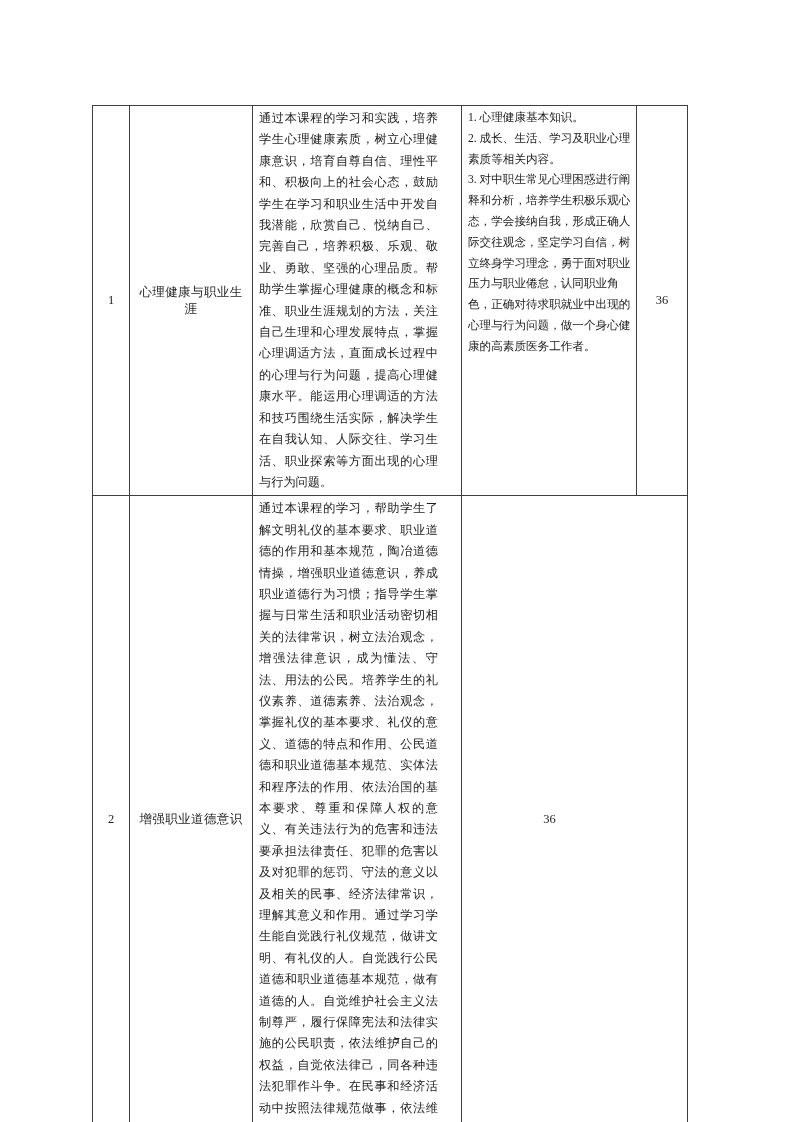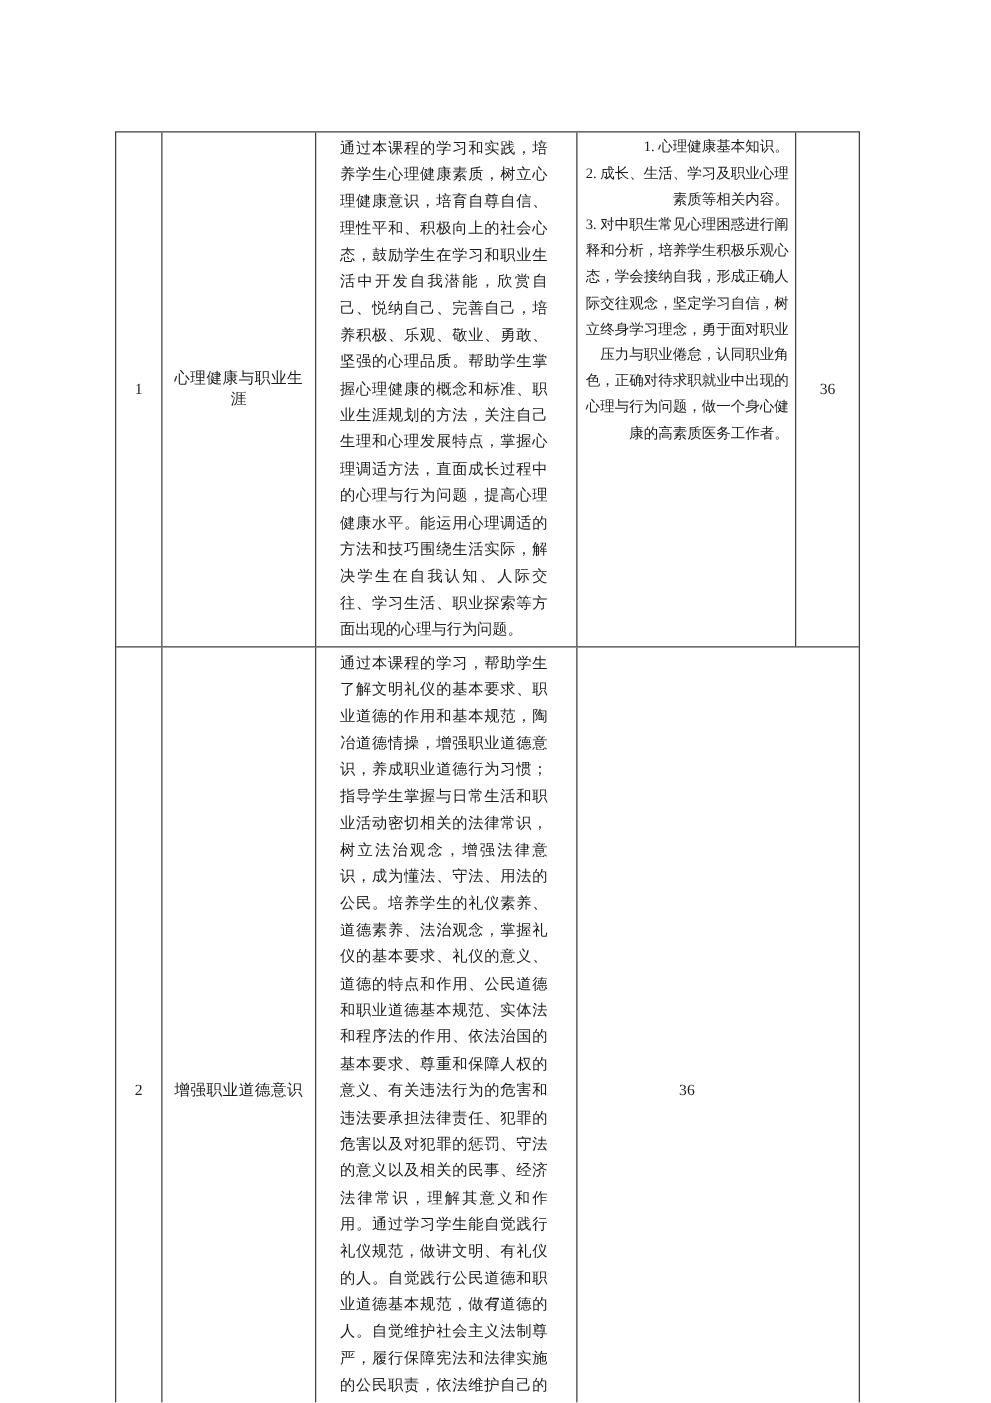--- a/index.html
+++ b/index.html
@@ -33,28 +33,27 @@
     display:flex; align-items:center; justify-content:center;
     font-size:12.5px;
     text-align:center;
   }
   .c-course { padding:0 4px; letter-spacing:0.4px;font-family:Liberation Serif, serif; }
   .c-obj {
     font-size:12.2px;
     line-height:21.4px;
     padding:2px 23px 2px 6px;
     text-align:justify;
-    margin-left:13px;
   }
   .c-content {
     font-size:11.6px;
     line-height:20.8px;
     padding:2px 5px 2px 6px;
     white-space:pre-line;
-    text-align:right;
+    text-align:left;
   }
   .page-number {
     position:absolute;
     left:0; top:1035px;
     width:100%;
     text-align:center;
     font-size:12.5px;
   }
 </style>
 </head>

